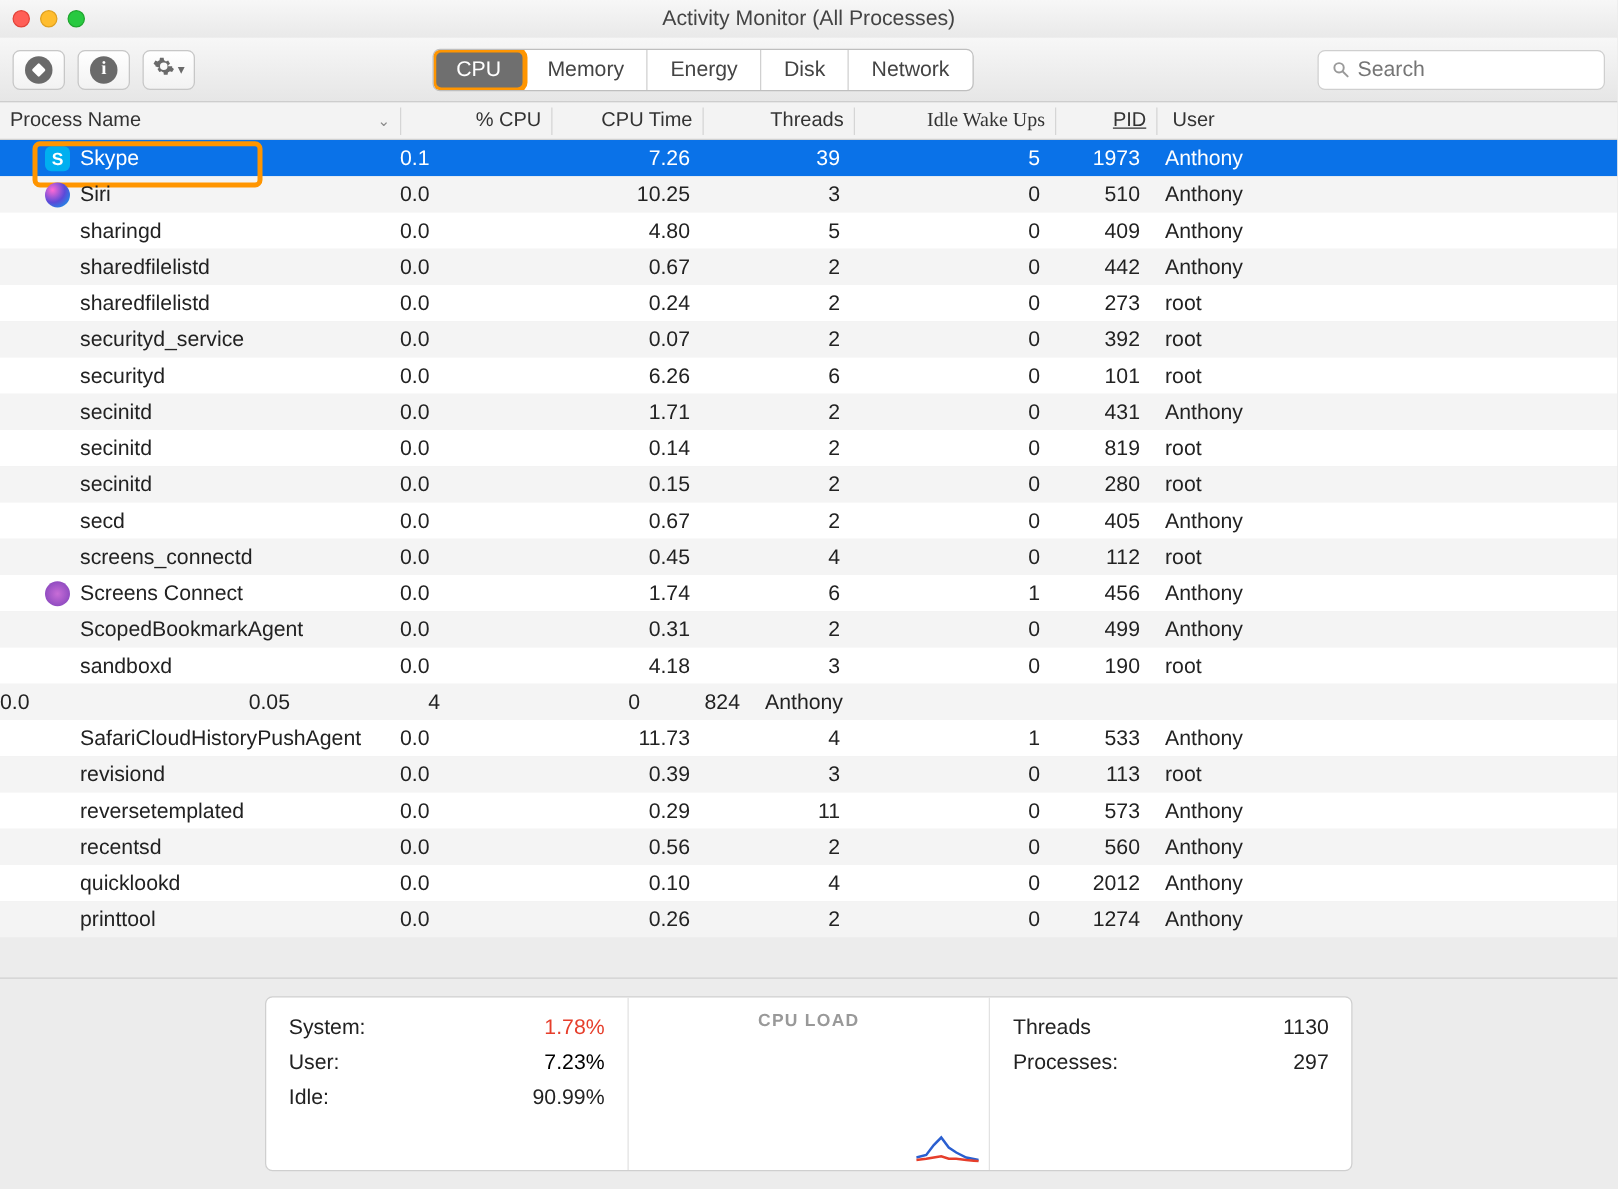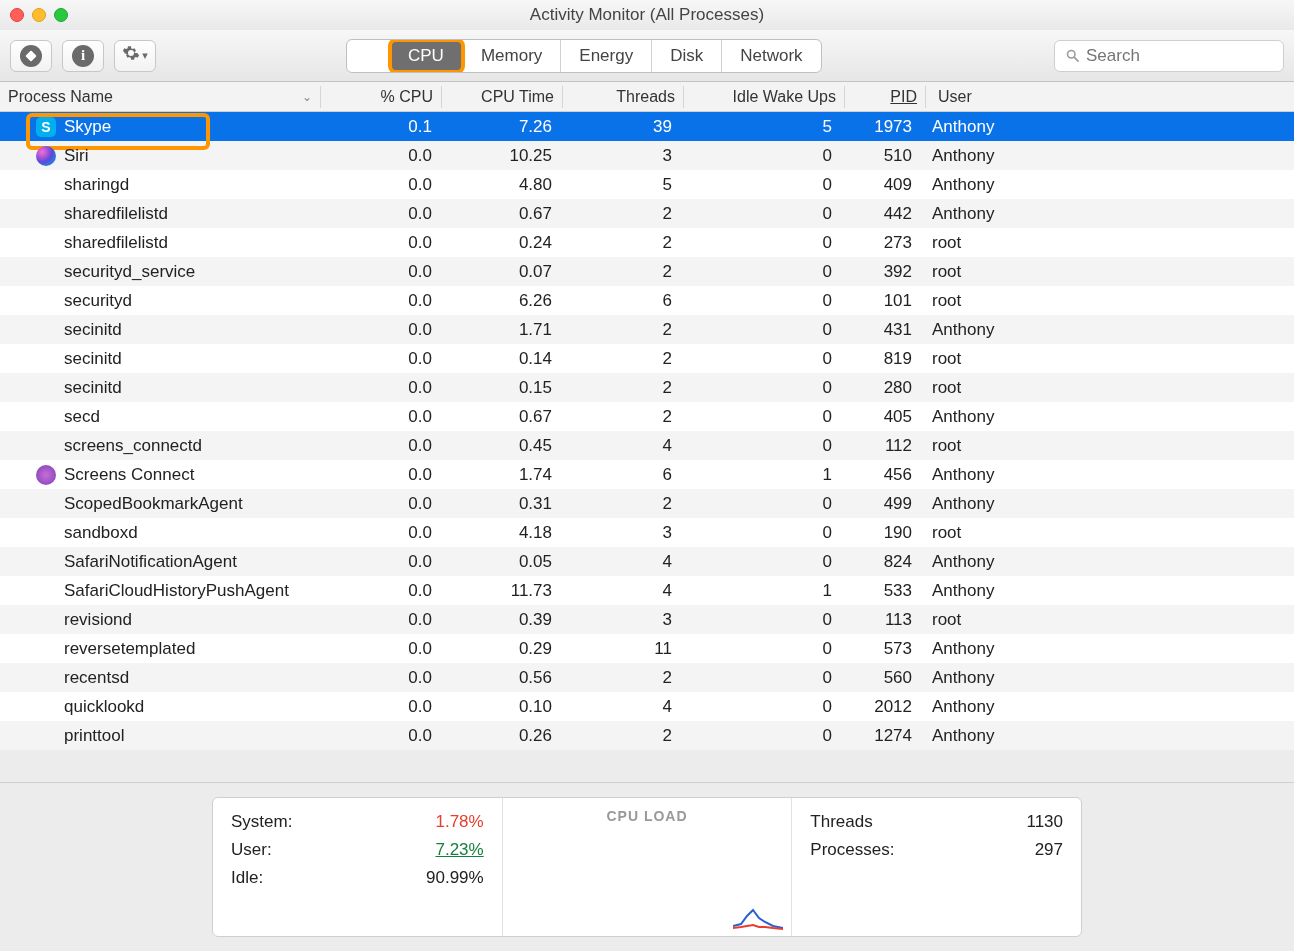--- a/index.html
+++ b/index.html
@@ -38,21 +38,21 @@
   }
   .tb-btn {
     height:32px; min-width:42px; border:1px solid #c7c7c7; border-radius:6px;
     background:linear-gradient(#ffffff,#f2f2f2);
     display:flex; align-items:center; justify-content:center;
     cursor:default; font-size:17px; color:#555;
   }
   .tb-btn.gear { gap:2px; }
   .seg {
     display:flex; border:1px solid #bfbfbf; border-radius:6px; overflow:hidden;
-    background:#fff; margin-left: 180px; padding-left: 43px;
+    background:#fff; margin-left: 180px;
   }
   .seg .seg-item {
     padding: 6px 18px; font-size:17px; color:#444; border-right:1px solid #d0d0d0;
     cursor:default;
   }
   .seg .seg-item:last-child { border-right:none; }
   .seg .seg-item.active { background:#6f6f6f; color:#fff; }
   .orange-border { outline: 4px solid #ff9500; outline-offset:-2px; border-radius:6px; }
   .search {
     margin-left:auto;
@@ -65,36 +65,36 @@
 
   .headers {
     display:flex; align-items:center; height:30px; background:#f3f3f3;
     border-bottom:1px solid #d0d0d0; font-size:16px; color:#333;
   }
   .col { padding:0 8px; }
   .col.name { flex:0 0 320px; display:flex; align-items:center; gap:6px; }
   .col.cpu  { flex:0 0 120px; text-align:right; }
   .col.time { flex:0 0 120px; text-align:right; }
   .col.threads { flex:0 0 120px; text-align:right; }
-  .col.wake { flex:0 0 160px; text-align:right; }
+  .col.wake { flex:0 0 160px; text-align:right;font-family:Liberation Serif, serif; }
   .col.pid  { flex:0 0 80px; text-align:right;text-decoration:underline; }
   .col.user { flex:1; text-align:left; padding-left:12px; }
   .col-divider { width:1px; height:22px; background:#d5d5d5; }
   .chev { color:#888; font-size:12px; }
 
   .rows { overflow:hidden; }
   .row {
     display:flex; align-items:center; height:29px; font-size:17px; color:#222;
   }
   .row:nth-child(odd) { background:#ffffff; }
   .row:nth-child(even) { background:#f4f4f4; }
   .row.selected { background:#0a72e8; color:#fff; }
   .row .name-cell { flex:0 0 320px; display:flex; align-items:center; padding-left:36px; gap:8px; position:relative; }
   .row .ico { width:20px; height:20px; border-radius:4px; display:flex; align-items:center; justify-content:center; font-size:13px; color:#fff; flex:0 0 20px;}
-  .row .cpu-cell  { flex:0 0 120px; text-align:right; padding-right:8px;}
+  .row .cpu-cell  { flex:0 0 120px; text-align:left; padding-right:8px;}
   .row .time-cell { flex:0 0 120px; text-align:right; padding-right:8px;}
   .row .threads-cell { flex:0 0 120px; text-align:right; padding-right:8px;}
   .row .wake-cell { flex:0 0 160px; text-align:right; padding-right:8px;}
   .row .pid-cell  { flex:0 0 80px; text-align:right; padding-right:8px;}
   .row .user-cell { flex:1; text-align:left; padding-left:12px; }
   .row .orange-name {
     outline:4px solid #ff9500; outline-offset:-2px; border-radius:4px;
     position:absolute; left:28px; top:-2px; width:180px; height:33px; pointer-events:none;
   }
 
@@ -105,21 +105,21 @@
   }
   .footer-panel {
     display:flex; border:1px solid #cfcfcf; border-radius:6px; background:#fff;
     width:870px; height:140px;
   }
   .fp-col { flex:1; padding:14px 18px; border-right:1px solid #e2e2e2; font-size:17px; }
   .fp-col:last-child { border-right:none; }
   .fp-line { display:flex; justify-content:space-between; margin-bottom:8px; align-items:center;}
   .fp-title { text-align:center; color:#999; font-size:14px; letter-spacing:1px; font-weight:600; margin-top:-4px;}
   .sys-val { color:#e63e2b; }
-  .user-val { color:#15803d;text-decoration:underline; }
+  .user-val { color:#000000; }
 
   .sparkline { position:absolute; right:8px; bottom:6px; }
 
   .ic-stop-circle { width:22px;height:22px;border-radius:50%;background:#6a6a6a;display:flex;align-items:center;justify-content:center; }
   .ic-stop-circle::after { content:""; width:8px;height:8px;background:#fff; transform:rotate(45deg); border-radius:1px;}
   .ic-info-circle { width:22px;height:22px;border-radius:50%;background:#6a6a6a;display:flex;align-items:center;justify-content:center;color:#fff;font-weight:800;font-family:Georgia,serif;font-size:15px;}
 </style>
 </head>
 <body>
 
@@ -376,25 +376,20 @@
       <span>sandboxd</span>
     </div>
     <div class="cpu-cell">0.0</div>
     <div class="time-cell">4.18</div>
     <div class="threads-cell">3</div>
     <div class="wake-cell">0</div>
     <div class="pid-cell">190</div>
     <div class="user-cell">root</div>
     </div>
     <div class="row">
-    <div class="name-cell">
-
-      <div class="ico" style="visibility:hidden;"></div>
-      <span>SafariNotificationAgent</span>
-    </div>
     <div class="cpu-cell">0.0</div>
     <div class="time-cell">0.05</div>
     <div class="threads-cell">4</div>
     <div class="wake-cell">0</div>
     <div class="pid-cell">824</div>
     <div class="user-cell">Anthony</div>
     </div>
     <div class="row">
     <div class="name-cell">
 

